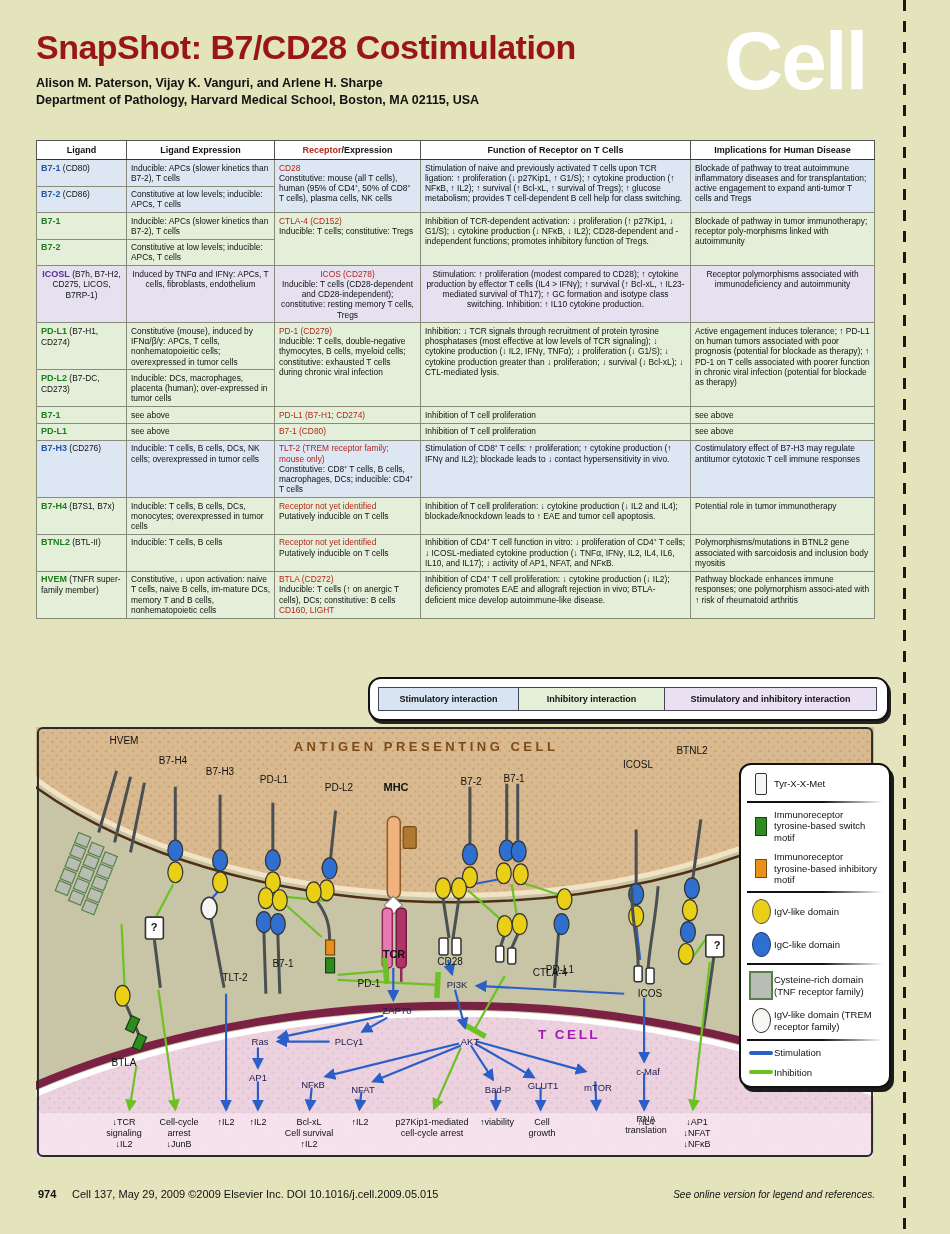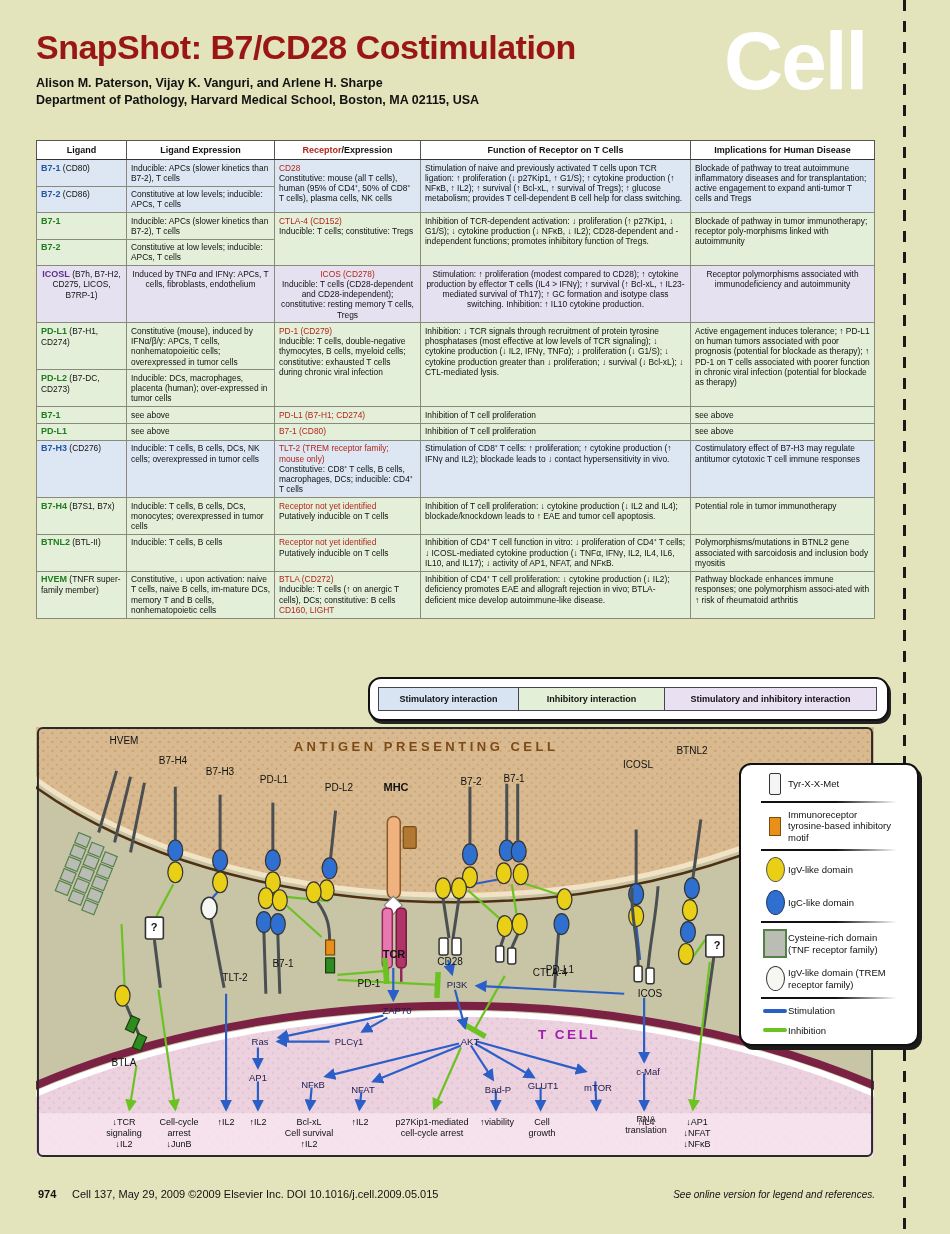--- a/index.html
+++ b/index.html
@@ -38,21 +38,21 @@
   #diagram svg{position:absolute;left:0;top:0;}
   .dlab{position:absolute;transform:translateX(-50%);font-size:10px;color:#111;text-align:center;line-height:1.12;white-space:pre-line;}
   .dbold{font-weight:bold;font-size:11px;}
   .nlab{position:absolute;transform:translateX(-50%);font-size:9.5px;color:#1c1c4e;text-align:center;}
   .olab{position:absolute;transform:translateX(-50%);font-size:9px;color:#111;text-align:center;line-height:1.22;white-space:pre-line;}
   .apclab{position:absolute;transform:translateX(-50%);font-size:13px;font-weight:bold;color:#7c4a16;letter-spacing:3.5px;white-space:nowrap;}
   .tclab{position:absolute;transform:translateX(-50%);font-size:13.5px;font-weight:bold;color:#a21caf;letter-spacing:2.5px;white-space:nowrap;}
   .qlab{position:absolute;transform:translateX(-50%);font-size:11px;font-weight:bold;color:#111;}
   
   #mlegend{position:absolute;left:703px;top:36px;width:148px;background:#fff;border:2.5px solid #111;
-    border-radius:12px;box-shadow:3px 4px 0 #1b1b1b;padding:4px 14px;}
+    border-radius:12px;box-shadow:3px 4px 0 #1b1b1b;padding:4px 0;}
   .lrow{display:flex;align-items:center;padding:4px 7px;}
   .licon{width:26px;flex:0 0 26px;display:flex;justify-content:center;}
   .ltext{font-size:9.5px;color:#111;line-height:1.2;}
   .ldiv{height:2px;background:linear-gradient(90deg,#111 55%,rgba(0,0,0,0));margin:2px 6px;}
   .ic-tyr{width:10px;height:20px;background:#f4f6f4;border:1.6px solid #333;border-radius:2px;}
   .ic-sw{width:10px;height:17px;background:#2f8a1f;border:1px solid #14400c;}
   .ic-itim{width:10px;height:17px;background:#e8901a;border:1px solid #7a4a08;}
   .ic-igv{width:17px;height:23px;background:#e9cf15;border:1.4px solid #555;border-radius:50%;}
   .ic-igc{width:17px;height:23px;background:#2f6fd0;border:1.4px solid #203a66;border-radius:50%;}
   .ic-cys{width:20px;height:25px;background:#b9bdb3;border:2px solid #55804a;}
@@ -492,20 +492,26 @@
     <div id="mlegend">
       <div class="lrow">
           <div class="licon">
             <div class="ic-tyr"></div>
           </div>
           <div class="ltext">Tyr-X-X-Met</div>
         </div>
       <div class="ldiv"></div>
       <div class="lrow">
           <div class="licon">
+            <div class="ic-sw"></div>
+          </div>
+          <div class="ltext">Immunoreceptor tyrosine-based switch motif</div>
+        </div>
+      <div class="lrow">
+          <div class="licon">
             <div class="ic-itim"></div>
           </div>
           <div class="ltext">Immunoreceptor tyrosine-based inhibitory motif</div>
         </div>
       <div class="ldiv"></div>
       <div class="lrow">
           <div class="licon">
             <div class="ic-igv"></div>
           </div>
           <div class="ltext">IgV-like domain</div>

